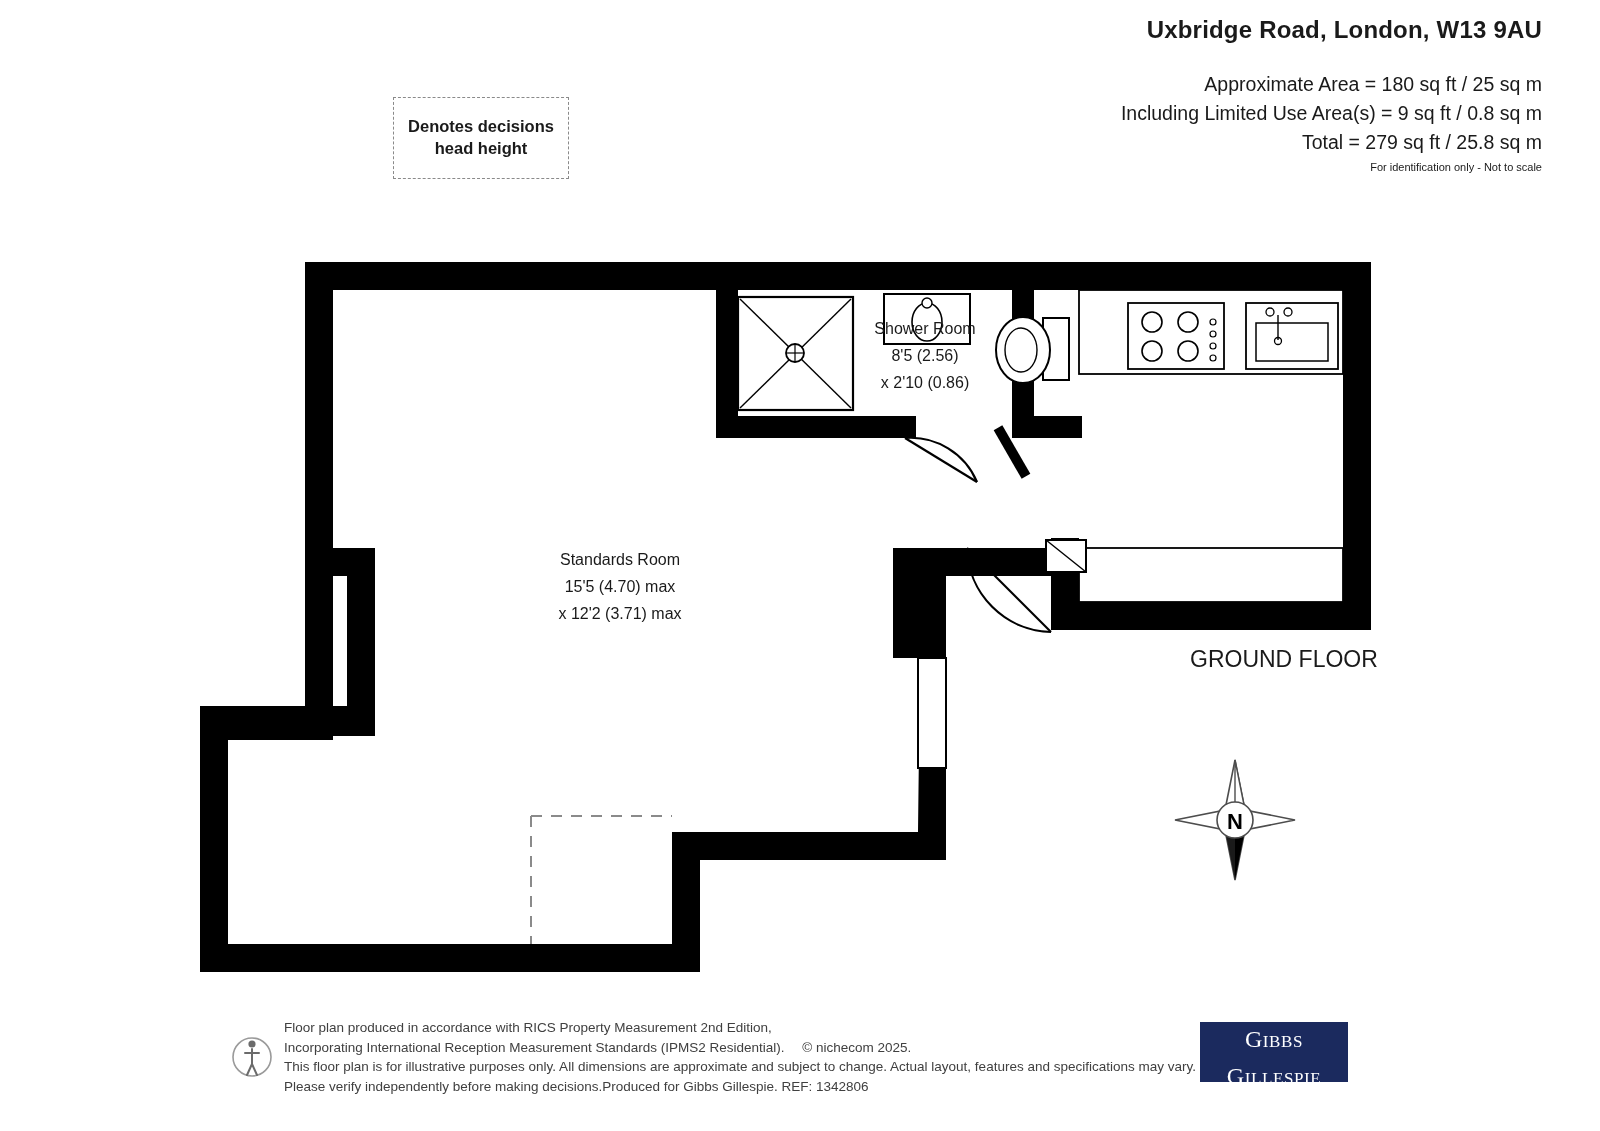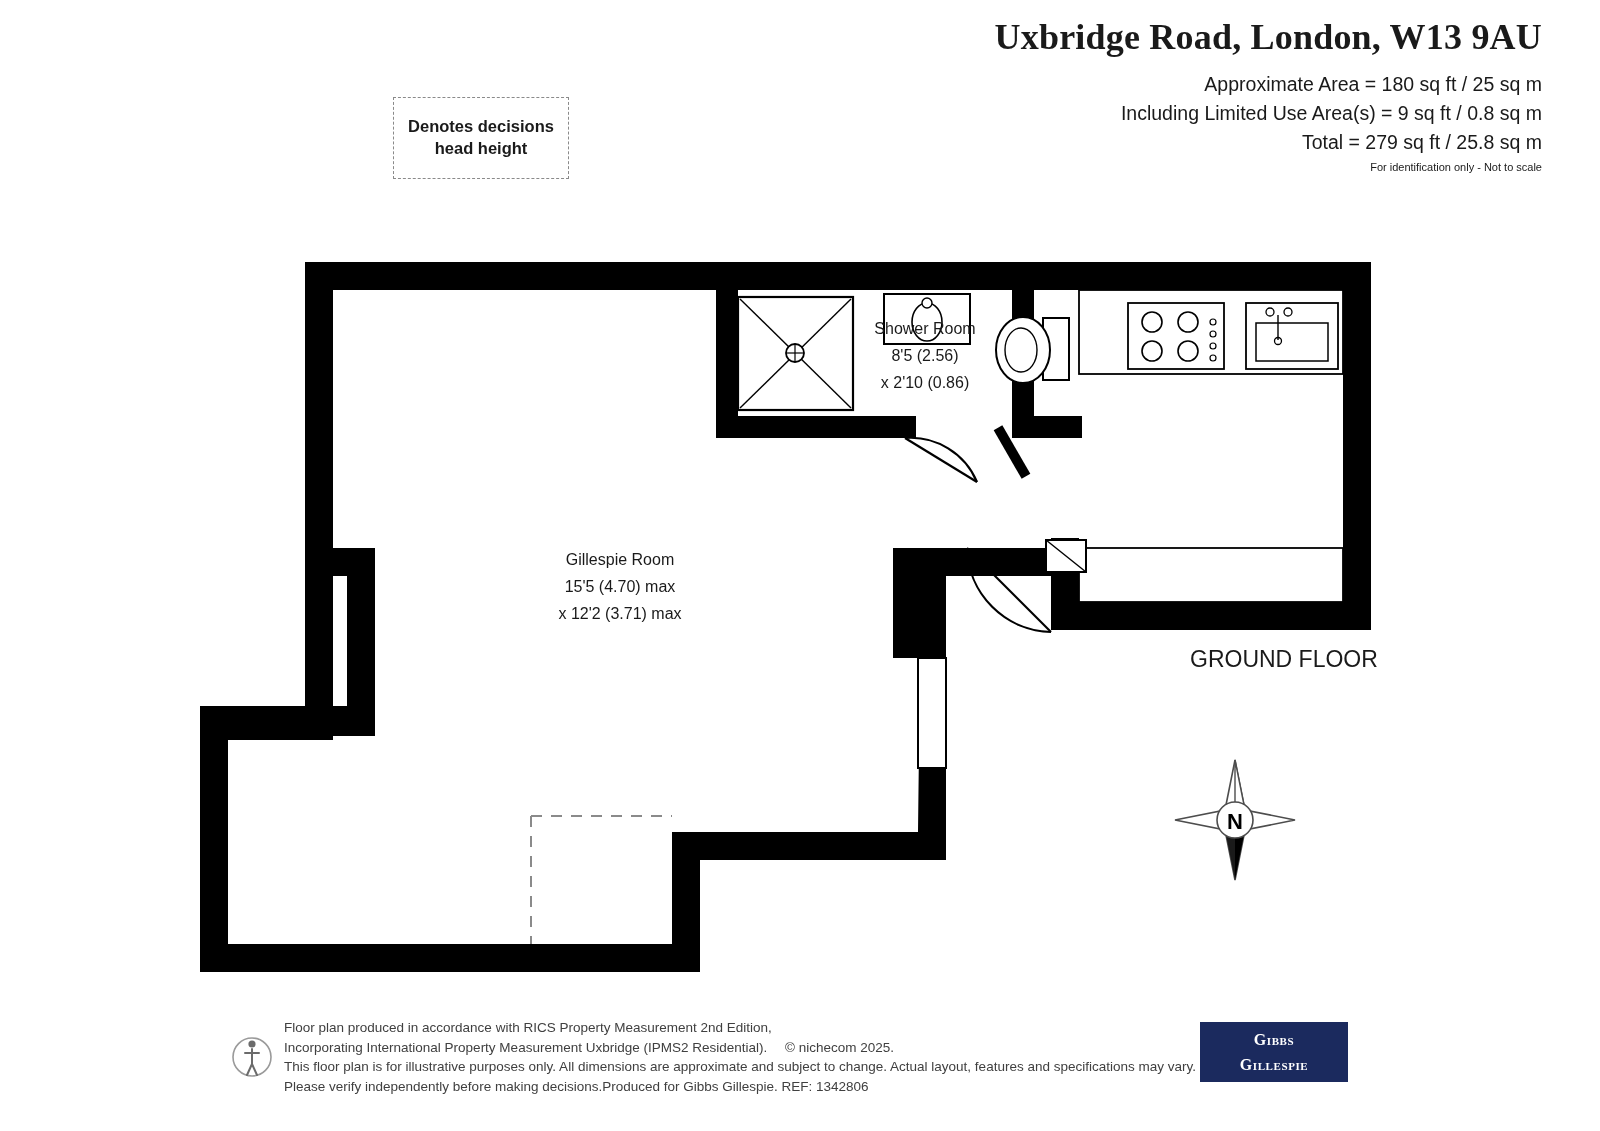--- a/index.html
+++ b/index.html
@@ -17,26 +17,25 @@
     height: 1131px;
     overflow: hidden;
     background: #ffffff;
   }
 
   
   .title {
     position: absolute;
     right: 58px;
     top: 16px;
-    font-size: 36px;
+    font-size: 24px;
     font-weight: bold;
     letter-spacing: 0.2px;
     text-align: right;
     white-space: nowrap;
-    font-family: Liberation Serif, serif;
   }
   .area-line {
     position: absolute;
     right: 58px;
     text-align: right;
     font-size: 19.5px;
     white-space: nowrap;
   }
   .area1 { top: 73px; }
   .area2 { top: 102px; }
@@ -141,24 +140,25 @@
     background: #1b2a5e;
     color: #ffffff;
     font-family: "Liberation Serif", serif;
     display: flex;
     flex-direction: column;
     align-items: center;
     justify-content: center;
     line-height: 25px;
   }
   #brand .b1, #brand .b2 {
-    font-size: 16px;
+    font-size: 24px;
     letter-spacing: 0.6px;
     font-variant: small-caps;
-    font-weight: bold;
+    font-weight: normal;
+    margin-top: 12px;
   }
 </style>
 </head>
 <body>
 
 <div id="page">
 
   <div class="title">Uxbridge Road, London, W13 9AU</div>
   <div class="area-line area1">Approximate Area = 180 sq ft / 25 sq m</div>
   <div class="area-line area2">Including Limited Use Area(s) = 9 sq ft / 0.8 sq m</div>
@@ -283,21 +283,21 @@
       <rect x="1046" y="540" width="40" height="32" fill="#ffffff" stroke="#000000" stroke-width="2"></rect>
       <line x1="1046" y1="540" x2="1086" y2="572" stroke="#000000" stroke-width="1.4"></line>
     </g>
 
     <g>
       <path d="M 531,816 L 672,816 M 531,816 L 531,944" fill="none" stroke="#8a8a8a" stroke-width="2" stroke-dasharray="11 9"></path>
     </g>
   </svg>
 
   <div class="room-label" id="label-reception">
-    <span class="rname">Gillespie Room</span>
+    <span class="rname">Standards Room</span>
     <span class="rdim">15'5 (4.70) max</span>
     <span class="rdim">x 12'2 (3.71) max</span>
   </div>
 
   <div class="room-label" id="label-shower">
     <span class="rname">Shower Room</span>
     <span class="rdim">8'5 (2.56)</span>
     <span class="rdim">x 2'10 (0.86)</span>
   </div>
 
@@ -315,21 +315,21 @@
 
   <svg id="person-icon" viewBox="0 0 40 62">
     <circle cx="20" cy="31" r="19" fill="none" stroke="#9a9a9a" stroke-width="1.6"></circle>
     <circle cx="20" cy="18" r="3.6" fill="#6b6b6b"></circle>
     <path d="M 20,23 L 20,38 M 13,27 L 27,27 M 20,38 L 15,49 M 20,38 L 25,49" stroke="#6b6b6b" stroke-width="2" fill="none" stroke-linecap="round"></path>
   </svg>
 
   <div class="footer-text">
     <div><span>Floor plan produced in accordance with RICS Property Measurement 2nd Edition,</span></div>
     <div>
-      <span>Incorporating International Property Measurement Uxbridge (IPMS2 Residential).</span>
+      <span>Incorporating International Reception Measurement Standards (IPMS2 Residential).</span>
       <span class="copyright" style="padding-left:14px;">© nichecom 2025.</span>
     </div>
     <div><span>This floor plan is for illustrative purposes only. All dimensions are approximate and subject to change. Actual layout, features and specifications may vary.</span></div>
     <div><span>Please verify independently before making decisions.Produced for Gibbs Gillespie.   REF:   1342806</span></div>
   </div>
 
   <div id="brand">
     <span class="b1">Gibbs</span>
     <span class="b2">Gillespie</span>
   </div>

